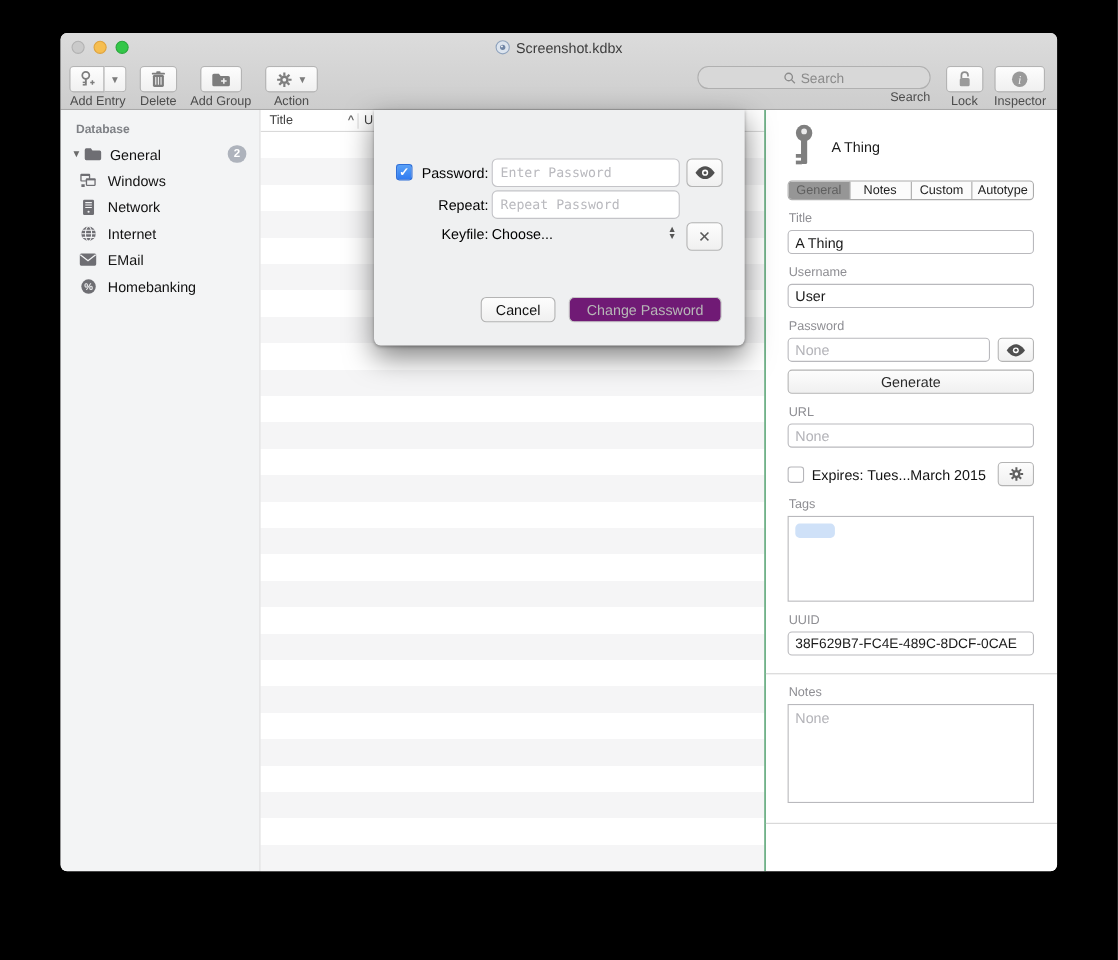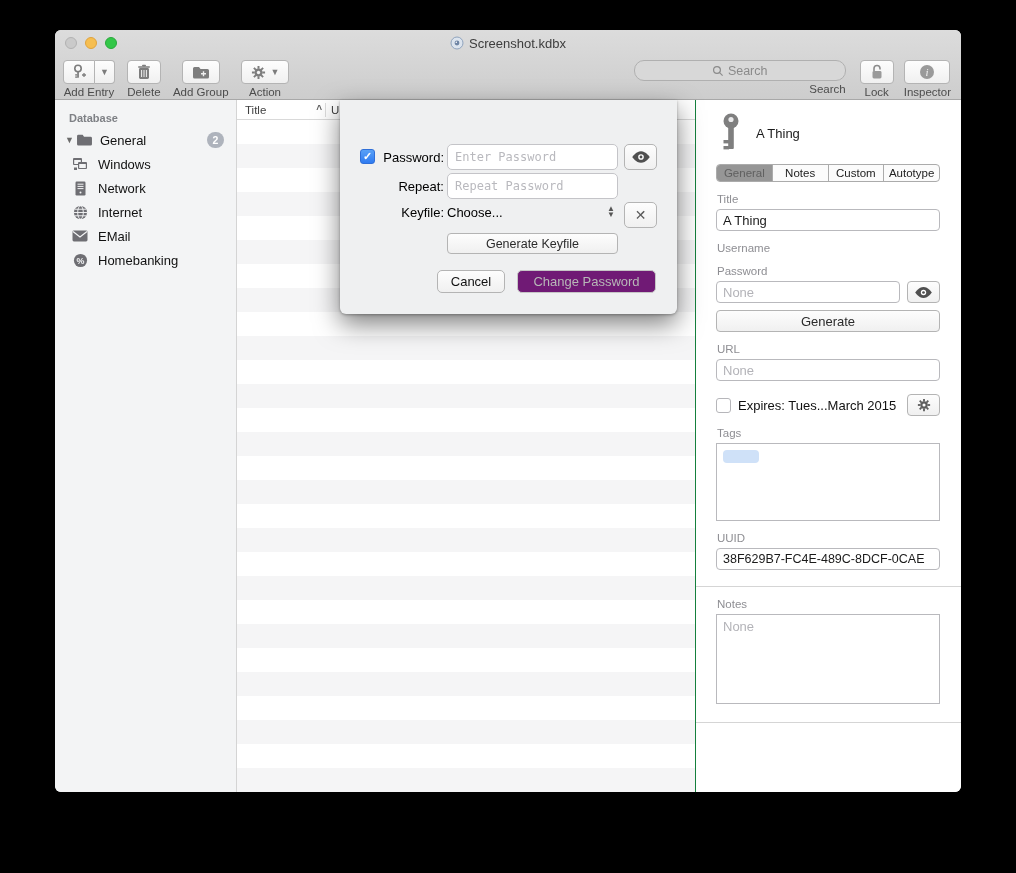--- a/index.html
+++ b/index.html
@@ -326,20 +326,21 @@
         <div class="seg sel">General</div>
         <div class="seg">Notes</div>
         <div class="seg">Custom</div>
         <div class="seg">Autotype</div>
       </div>
 
       <div class="ins-label">Title</div>
       <input class="ins-input" value="A Thing" style="">
 
       <div class="ins-label">Username</div>
+      <input class="ins-input" value="User" style="">
 
       <div class="ins-label">Password</div>
       <div class="row">
         <input class="ins-input" placeholder="None" style="">
         <div class="bezel sm-btn">
           <svg width="19" height="13" viewBox="0 0 24 16">
             <path d="M12 1C6 1 1.5 8 1.5 8S6 15 12 15s10.5-7 10.5-7S18 1 12 1z" fill="#4f4f4f"></path>
             <circle cx="12" cy="8" r="3.4" fill="#fff"></circle>
             <circle cx="12" cy="8" r="1.7" fill="#4f4f4f"></circle>
           </svg>
@@ -411,19 +412,18 @@
     <div class="d-label" style="top:105px;">Keyfile:</div>
     <div class="popup">Choose...</div>
     <div class="stepper">
         <span>▲</span>
         <span>▼</span>
       </div>
     <div class="bezel d-sq" style="top:102px; font-size:14px; color:#5a5a5a;">
       <span>✕</span>
     </div>
 
-    <div class="bezel gen-btn">Generate Keyfile</div>
 
     <div class="bezel d-btn cancel">Cancel</div>
     <div class="bezel d-btn changepw">Change Password</div>
   </div>
 
 </div>
 
 </body></html>

